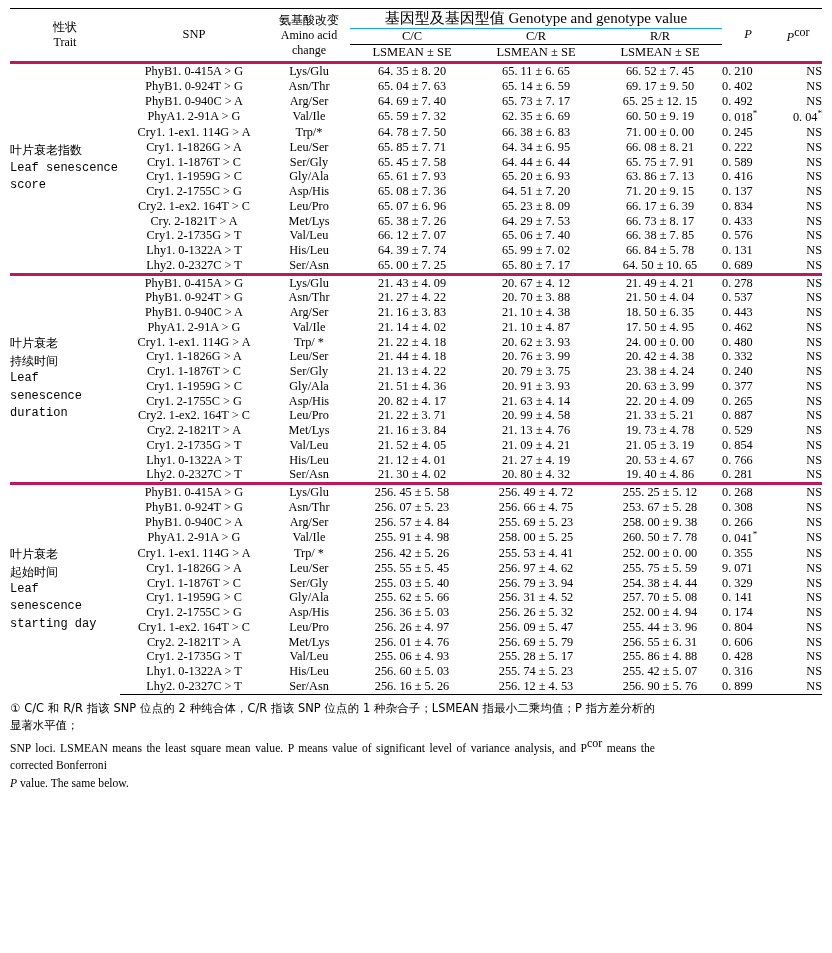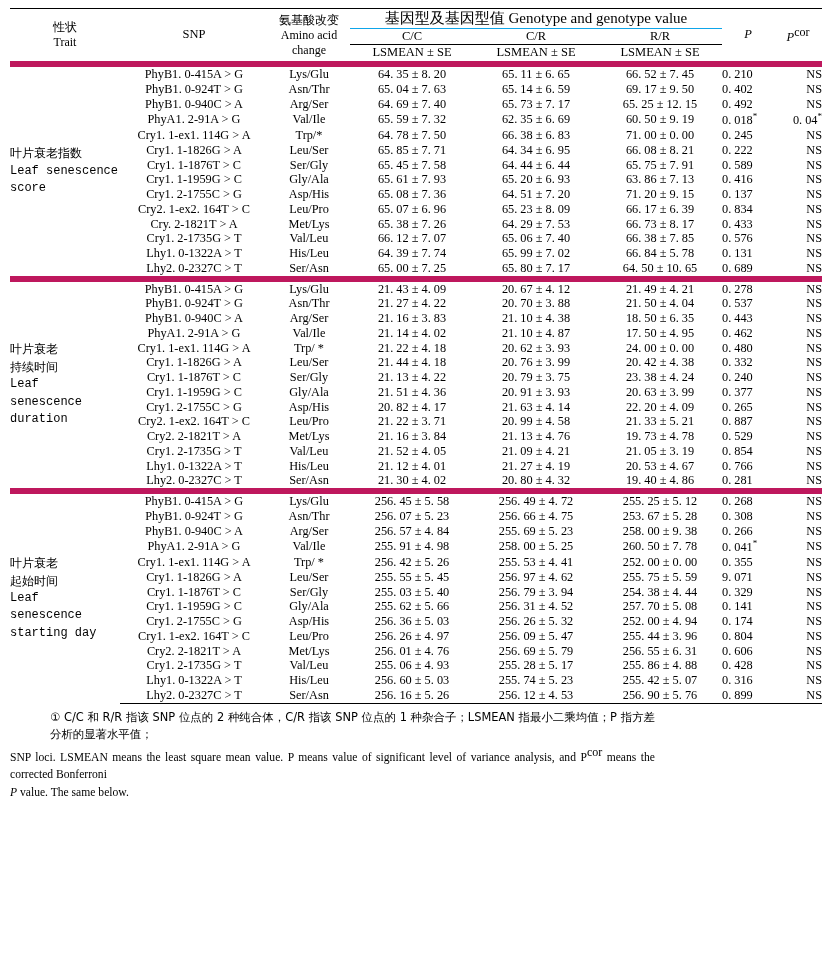--- a/index.html
+++ b/index.html
@@ -21,21 +21,21 @@
   table.main {
     width: 812px;
     border-collapse: collapse;
     table-layout: fixed;
   }
   table.main th, table.main td {
     padding: 0;
     vertical-align: middle;
   }
   .rule-top td, .rule-top th { border-top: 1.6px solid #000; }
-  .rule-mid td, .rule-mid th { border-top: 6px solid #be185d; }
+  .rule-mid td, .rule-mid th { border-top: 3px solid #be185d; }
   .rule-bottom td, .rule-bottom th { border-bottom: 1.6px solid #000; }
 
   thead th {
     font-weight: normal;
     text-align: center;
     font-size: 12.5px;
     line-height: 1.25;
     padding: 3px 2px;
   }
   .hdr-cn { font-family: "DejaVu Sans", sans-serif; font-size: 12px; }
@@ -74,21 +74,21 @@
   td.pcor { text-align: right; font-size: 12.3px; }
   .star { font-size: 9px; vertical-align: super; }
 
   .notes {
     margin-top: 5px;
     font-size: 11.6px;
     line-height: 1.5;
     text-align: justify;
     font-family: "Liberation Serif", serif;
   }
-  .notes .cn { font-family: "DejaVu Sans", sans-serif; font-size: 11.4px; margin-left: 40px; }
+  .notes .cn { font-family: "DejaVu Sans", sans-serif; font-size: 11.4px; }
   .notes p { margin: 0; }
 </style>
 </head>
 <body>
 
 <div class="page">
   <table class="main">
     <colgroup>
       <col style="width:110px">
       <col style="width:148px">

